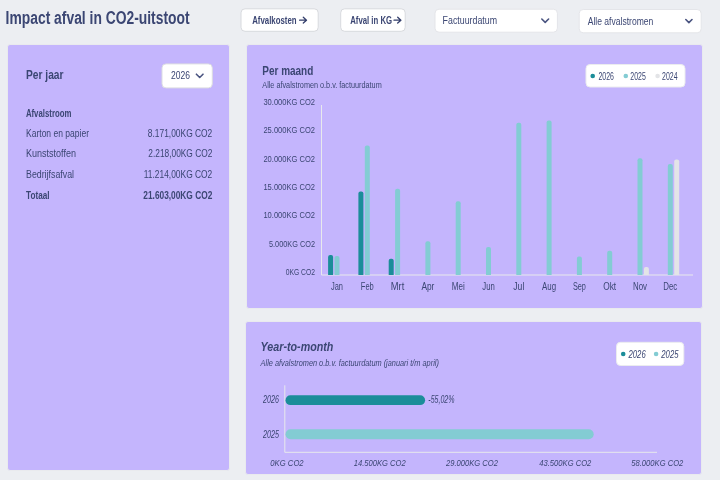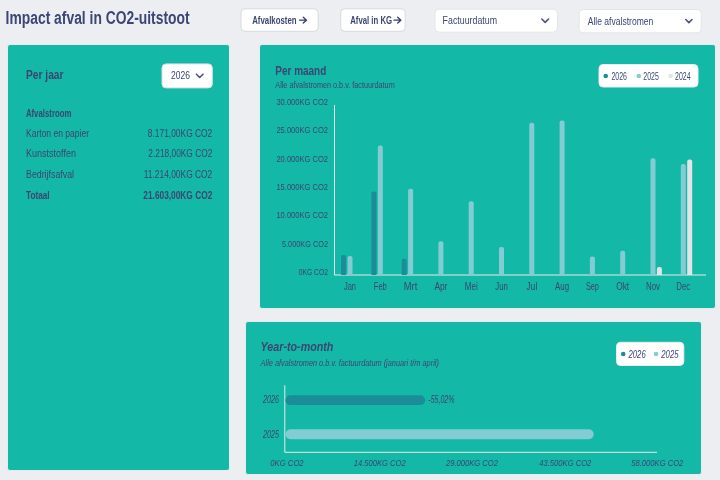--- a/index.html
+++ b/index.html
@@ -1,18 +1,18 @@
 <!DOCTYPE html>
 <html><head>
 <meta charset="utf-8">
 <style>
   * { margin:0; padding:0; box-sizing:border-box; }
   html,body { width:720px; height:480px; background:#eceef2; font-family:"Liberation Sans", sans-serif; overflow:hidden; }
   svg { position:absolute; left:0; top:0; font-family:"Liberation Sans", sans-serif; }
-  .card { position:absolute; background:#14b8a6; border:1px solid #e9eaee; border-radius:3px; }
+  .card { position:absolute; background:#c4b5fd; border:1px solid #e9eaee; border-radius:3px; }
   text { fill:#3b4673; }
 </style>
 </head>
 <body>
 
 <svg width="720" height="44">
   <text x="5.6" y="24.4" font-size="18" font-weight="bold" fill="#2f3a66" textLength="184" lengthAdjust="spacingAndGlyphs">Impact afval in CO2-uitstoot</text>
   <rect x="241" y="8.8" width="77.2" height="22.5" rx="4" fill="#fff" stroke="#d8dade"></rect>
   <text x="252.2" y="23.8" font-size="10" font-weight="bold" fill="#333e6b" textLength="44.4" lengthAdjust="spacingAndGlyphs">Afvalkosten</text>
   <path d="M299.6 20.2 h6.4 M303.3 17.3 l3.2 2.9 l-3.2 2.9" stroke="#333e6b" stroke-width="1.3" fill="none" stroke-linecap="round" stroke-linejoin="round"></path>
@@ -38,21 +38,21 @@
   <text x="204.3" y="92" font-size="10.5" text-anchor="end" textLength="64.5" lengthAdjust="spacingAndGlyphs">8.171,00KG CO2</text>
   <text x="18" y="112.3" font-size="10.5" textLength="50" lengthAdjust="spacingAndGlyphs">Kunststoffen</text>
   <text x="204.3" y="112.3" font-size="10.5" text-anchor="end" textLength="64" lengthAdjust="spacingAndGlyphs">2.218,00KG CO2</text>
   <text x="18" y="132.8" font-size="10.5" textLength="48" lengthAdjust="spacingAndGlyphs">Bedrijfsafval</text>
   <text x="204.3" y="132.8" font-size="10.5" text-anchor="end" textLength="68.5" lengthAdjust="spacingAndGlyphs">11.214,00KG CO2</text>
   <text x="18" y="153.8" font-size="10.5" font-weight="bold" textLength="23.6" lengthAdjust="spacingAndGlyphs">Totaal</text>
   <text x="204.3" y="153.8" font-size="10.5" font-weight="bold" text-anchor="end" textLength="69" lengthAdjust="spacingAndGlyphs">21.603,00KG CO2</text>
 </svg>
 </div>
 
-<div class="card" style="left:259px; top:44px; width:457px; height:265px;">
+<div class="card" style="left:246px; top:44px; width:457px; height:265px;">
 <svg width="457" height="265">
   <text x="15.3" y="30.3" font-size="13.5" font-weight="bold" fill="#2f3a66" textLength="51" lengthAdjust="spacingAndGlyphs">Per maand</text>
   <text x="15.3" y="42.5" font-size="9" textLength="119.4" lengthAdjust="spacingAndGlyphs">Alle afvalstromen o.b.v. factuurdatum</text>
   <rect x="339" y="19.5" width="99" height="22.5" rx="4" fill="#fff" stroke="#ebecef"></rect>
   <circle cx="345.7" cy="31" r="2.3" fill="#1b8d99"></circle>
   <text x="351.5" y="34.6" font-size="10" textLength="15.5" lengthAdjust="spacingAndGlyphs">2026</text>
   <circle cx="378.8" cy="31" r="2.3" fill="#83ccd3"></circle>
   <text x="383.3" y="34.6" font-size="10" textLength="15.5" lengthAdjust="spacingAndGlyphs">2025</text>
   <circle cx="410.6" cy="31" r="2.3" fill="#e3e4e7"></circle>
   <text x="415.1" y="34.6" font-size="10" textLength="15.5" lengthAdjust="spacingAndGlyphs">2024</text>

